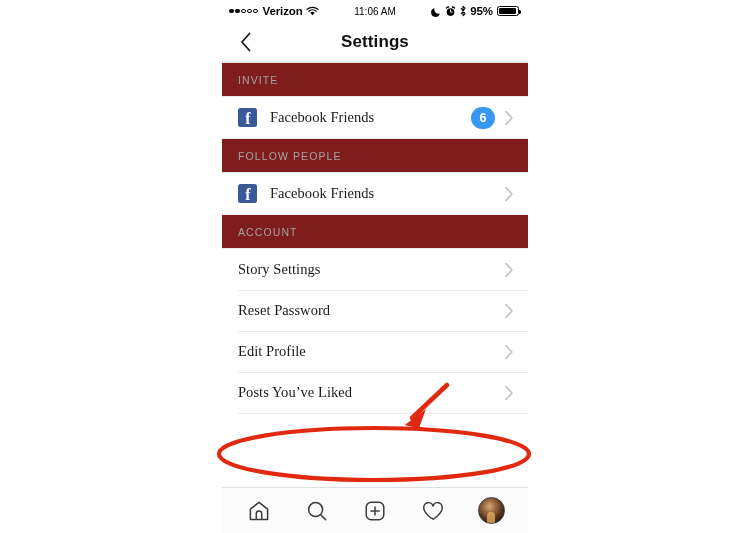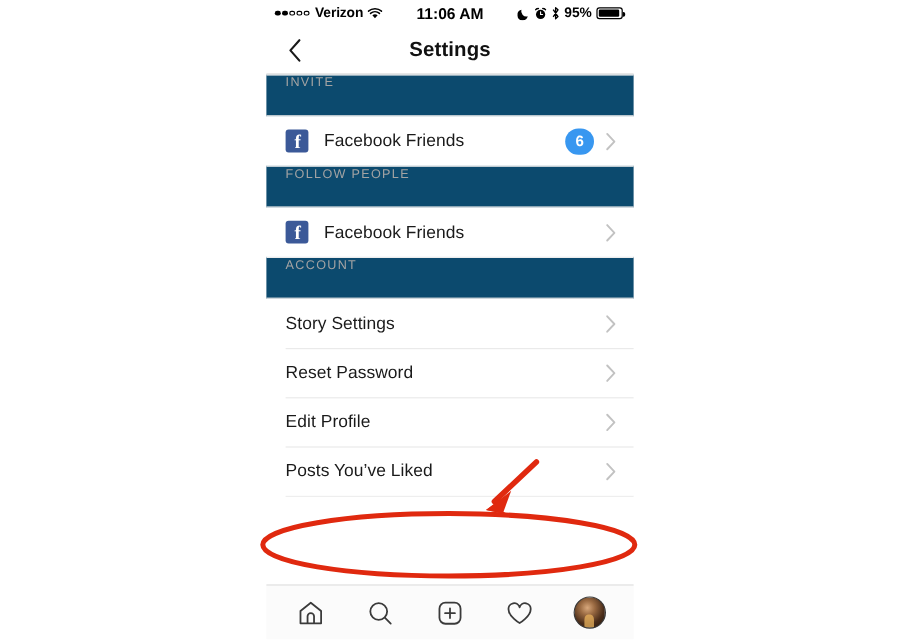--- a/index.html
+++ b/index.html
@@ -61,21 +61,21 @@
     height: 4.5px;
     border-radius: 50%;
     background: #000;
     box-sizing: border-box;
   }
   .dot.hollow {
     background: transparent;
     border: 1px solid #000;
   }
   .carrier { font-size: 11.5px; font-weight: bold; }
-  .sb-time { font-size: 13px; font-weight: bold; letter-spacing: 0px; }
+  .sb-time { font-size: 10px; font-weight: normal; letter-spacing: 0px; }
   .battpct { font-size: 11.5px; font-weight: bold; margin-right: 1px;}
   .batt {
     position: relative;
     width: 22px;
     height: 10px;
     border: 1.2px solid #000;
     border-radius: 2.5px;
     box-sizing: border-box;
   }
   .batt::before {
@@ -119,24 +119,24 @@
     transform: translateY(-50%);
     width: 20px;
     height: 20px;
     display: flex;
     align-items: center;
     justify-content: center;
   }
 
   
   .section-header {
-    background: #0c4a6e;
+    background: #7f1d1d;
     height: 35px;
     display: flex;
-    align-items: flex-start;
+    align-items: center;
     padding-left: 16px;
     box-sizing: border-box;
     border-bottom: 1px solid #e6e6e6;
     border-top: 1px solid #ededed;
   }
   .section-header-label {
     font-size: 10.5px;
     color: #a3a3a3;
     letter-spacing: 1.1px;
     font-weight: normal;
@@ -179,20 +179,21 @@
     margin-top:3px;
     margin-left:1px;
   }
   .contacts-icon { background: #4a9bf0; }
 
   .row-label {
     font-size: 14.5px;
     color: #1a1a1a;
     flex: 1;
     letter-spacing: 0.05px;
+    font-family: Liberation Serif, serif;
   }
   .row-value {
     font-size: 14px;
     color: #9a9a9a;
     margin-right: 9px;
   }
   .badge {
     min-width: 24px;
     height: 22px;
     border-radius: 11px;

